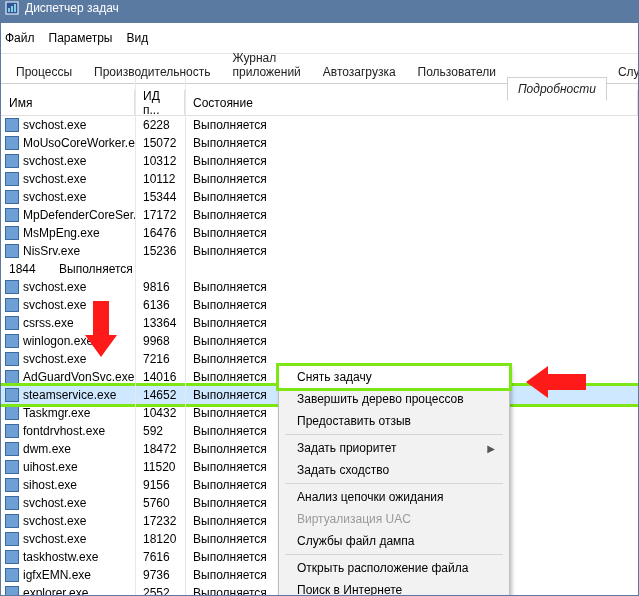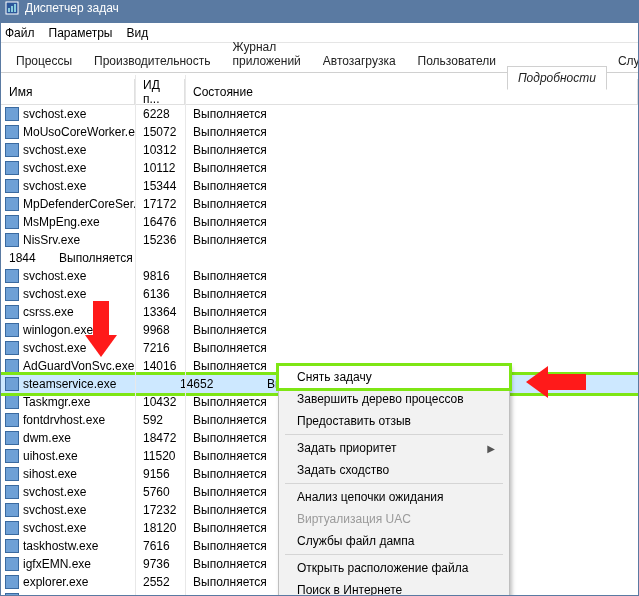--- a/index.html
+++ b/index.html
@@ -1,38 +1,38 @@
 <!DOCTYPE html>
 <html><head>
 <meta charset="utf-8">
 <style>
   * { box-sizing: border-box; margin: 0; padding: 0; font-family: "Segoe UI", Tahoma, sans-serif; }
   body { width: 639px; height: 596px; background: #fff; overflow: hidden; position: relative; border:1px solid #5a7aa2;}
   .titlebar { background:#5a7aa2; color:#fff; height:22px; display:flex; align-items:flex-start; padding:0 4px; font-size:12px;}
   .titlebar .tb-icon { width:14px; height:14px; margin-right:6px; display:inline-flex; align-items:center; justify-content:center; }
-  .menubar { background:#fff; border-bottom:1px solid #e5e5e5; height:20px; display:flex; align-items:center; padding:4px 4px; font-size:12px;}
+  .menubar { background:#fff; border-bottom:1px solid #e5e5e5; height:20px; display:flex; align-items:center; padding:15px 4px; font-size:12px;}
   .menubar span { margin-right:14px; }
   .tabs { display:flex; border-bottom:1px solid #d0d0d0; height:26px; font-size:12px; align-items:flex-end; padding-left:4px; margin-top:4px;}
   .tab { padding:4px 10px; border:1px solid transparent; border-bottom:none; color:#222; }
   .tab.active { border:1px solid #d0d0d0; border-bottom:1px solid #fff; background:#fff; position:relative; top:18px;font-style:italic;}
   .cols { display:flex; border-bottom:1px solid #e0e0e0; height:26px; font-size:12px; align-items:center; margin-top:6px;}
   .col { padding:0 8px; border-right:1px solid #e0e0e0; height:100%; display:flex; align-items:center; }
   .col.name { flex:0 0 134px;}
   .col.pid  { flex:0 0 50px;}
   .col.state{ flex:1;}
   .sep { position:absolute; top:74px; bottom:0; width:1px; background:#e8e8e8; }
   .sep1 { left:134px;}
   .sep2 { left:184px;}
   .rows { font-size:12px; overflow:hidden; }
   .row { display:flex; height:18px; align-items:center; }
   .row .c1 { flex:0 0 134px; padding-left:4px; display:flex; align-items:center; white-space:nowrap; overflow:hidden; text-overflow:ellipsis;}
   .row .c2 { flex:0 0 50px; padding-left:8px;}
   .row .c3 { flex:1; padding-left:8px;}
   .row.selected.blue { background:#cde8ff; }
-  .row.hl-green { outline:3px solid #7ee614;gap:37px; }
+  .row.hl-green { outline:3px solid #7ee614; }
   .ico { width:14px; height:14px; margin-right:4px; flex:0 0 14px; background:#6ea0d6; border:1px solid #3a6aa0; }
   .arrow-red { position:absolute; z-index:50; }
   .arrow-body { position:absolute; background:#ff1a1a; height:16px; }
   .arrow-head-down { position:absolute; width:0; height:0; border-left:16px solid transparent; border-right:16px solid transparent; border-top:22px solid #ff1a1a; }
   .arrow-head-left { position:absolute; width:0; height:0; border-top:16px solid transparent; border-bottom:16px solid transparent; border-right:22px solid #ff1a1a; }
   .ctx { position:absolute; left:277px; top:364px; width:232px; background:#f2f2f2; border:1px solid #bfbfbf; box-shadow:2px 2px 4px rgba(0,0,0,.25); font-size:12px; z-index:40;}
   .ctx .item { padding:4px 14px 4px 18px; white-space:nowrap; display:flex; justify-content:space-between; align-items:center;}
   .ctx .item.hl { outline:3px solid #7ee614; background:#fff;}
   .ctx .item.disabled { color:#9a9a9a;}
   .ctx hr { border:none; border-top:1px solid #d5d5d5; margin:2px 6px;}

